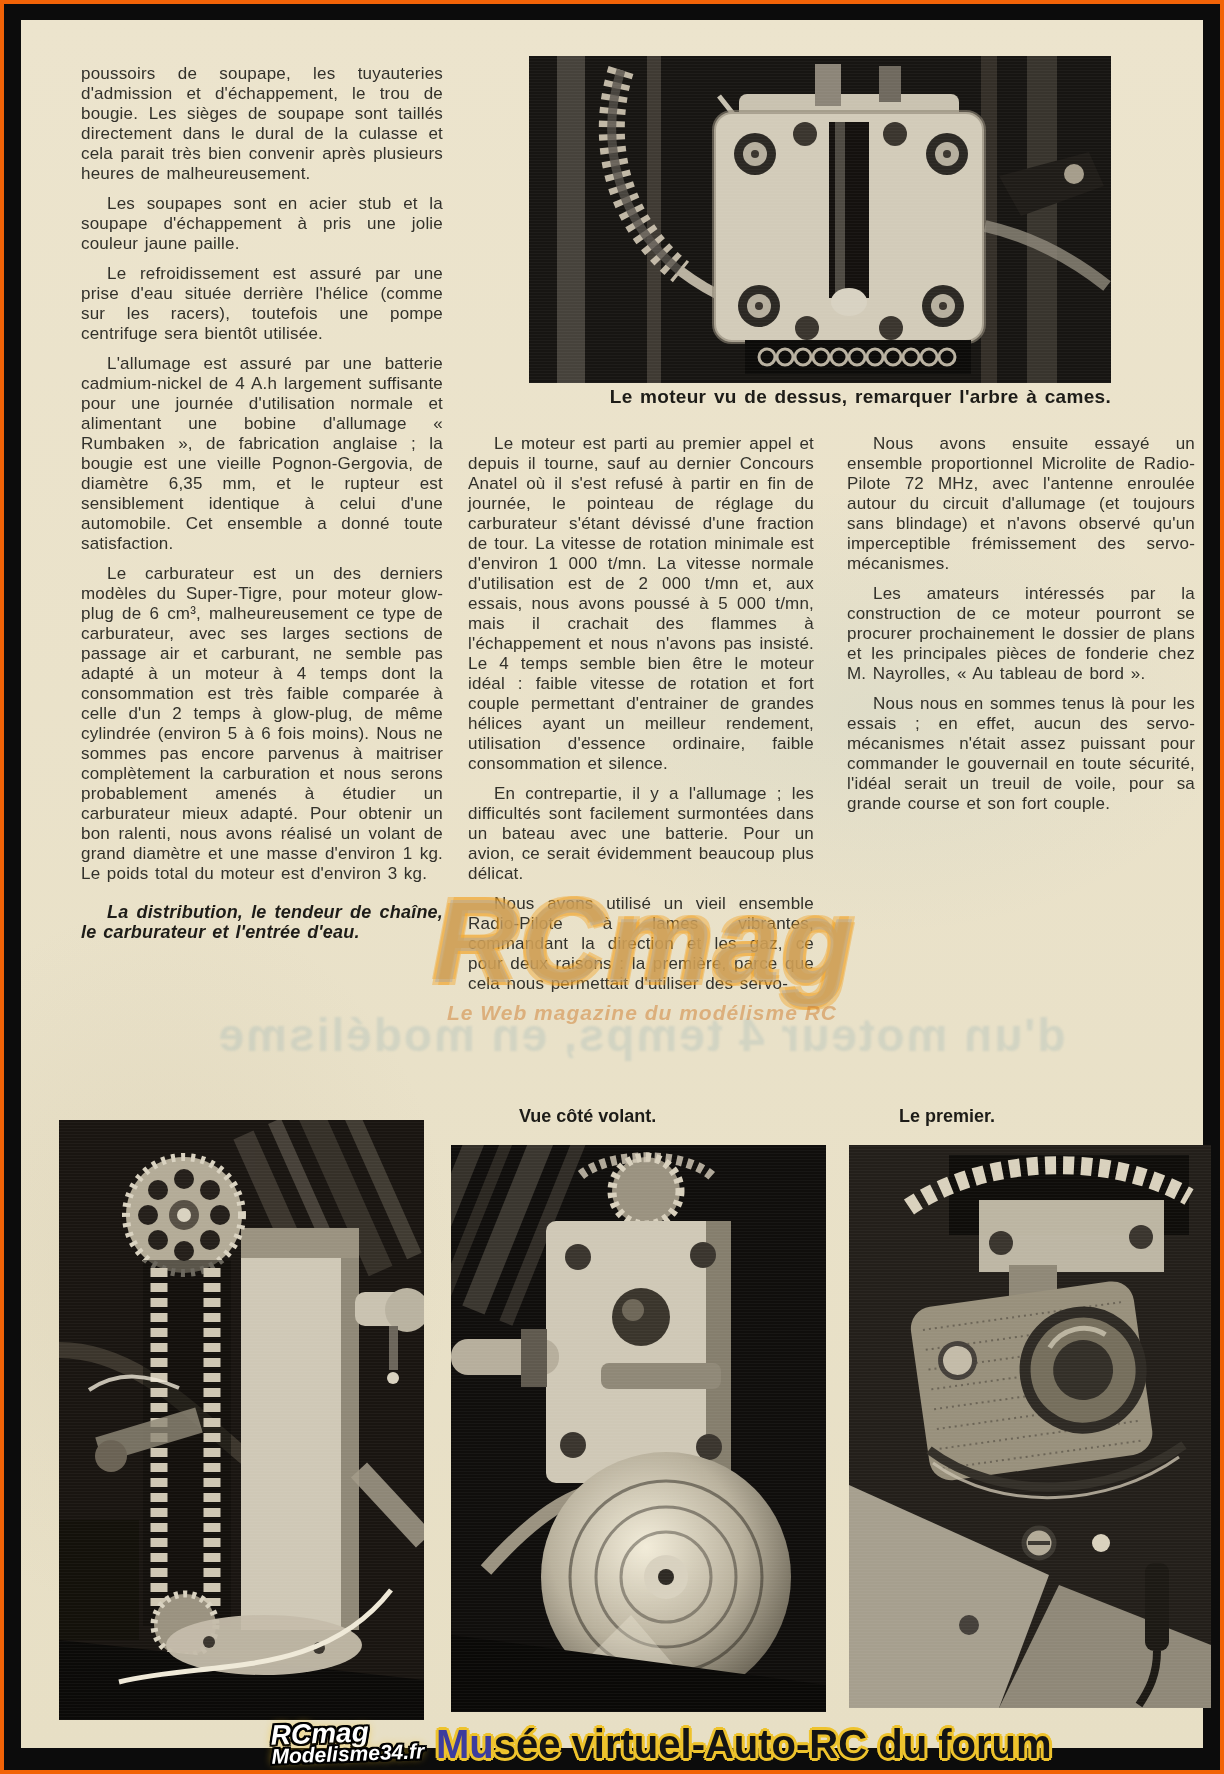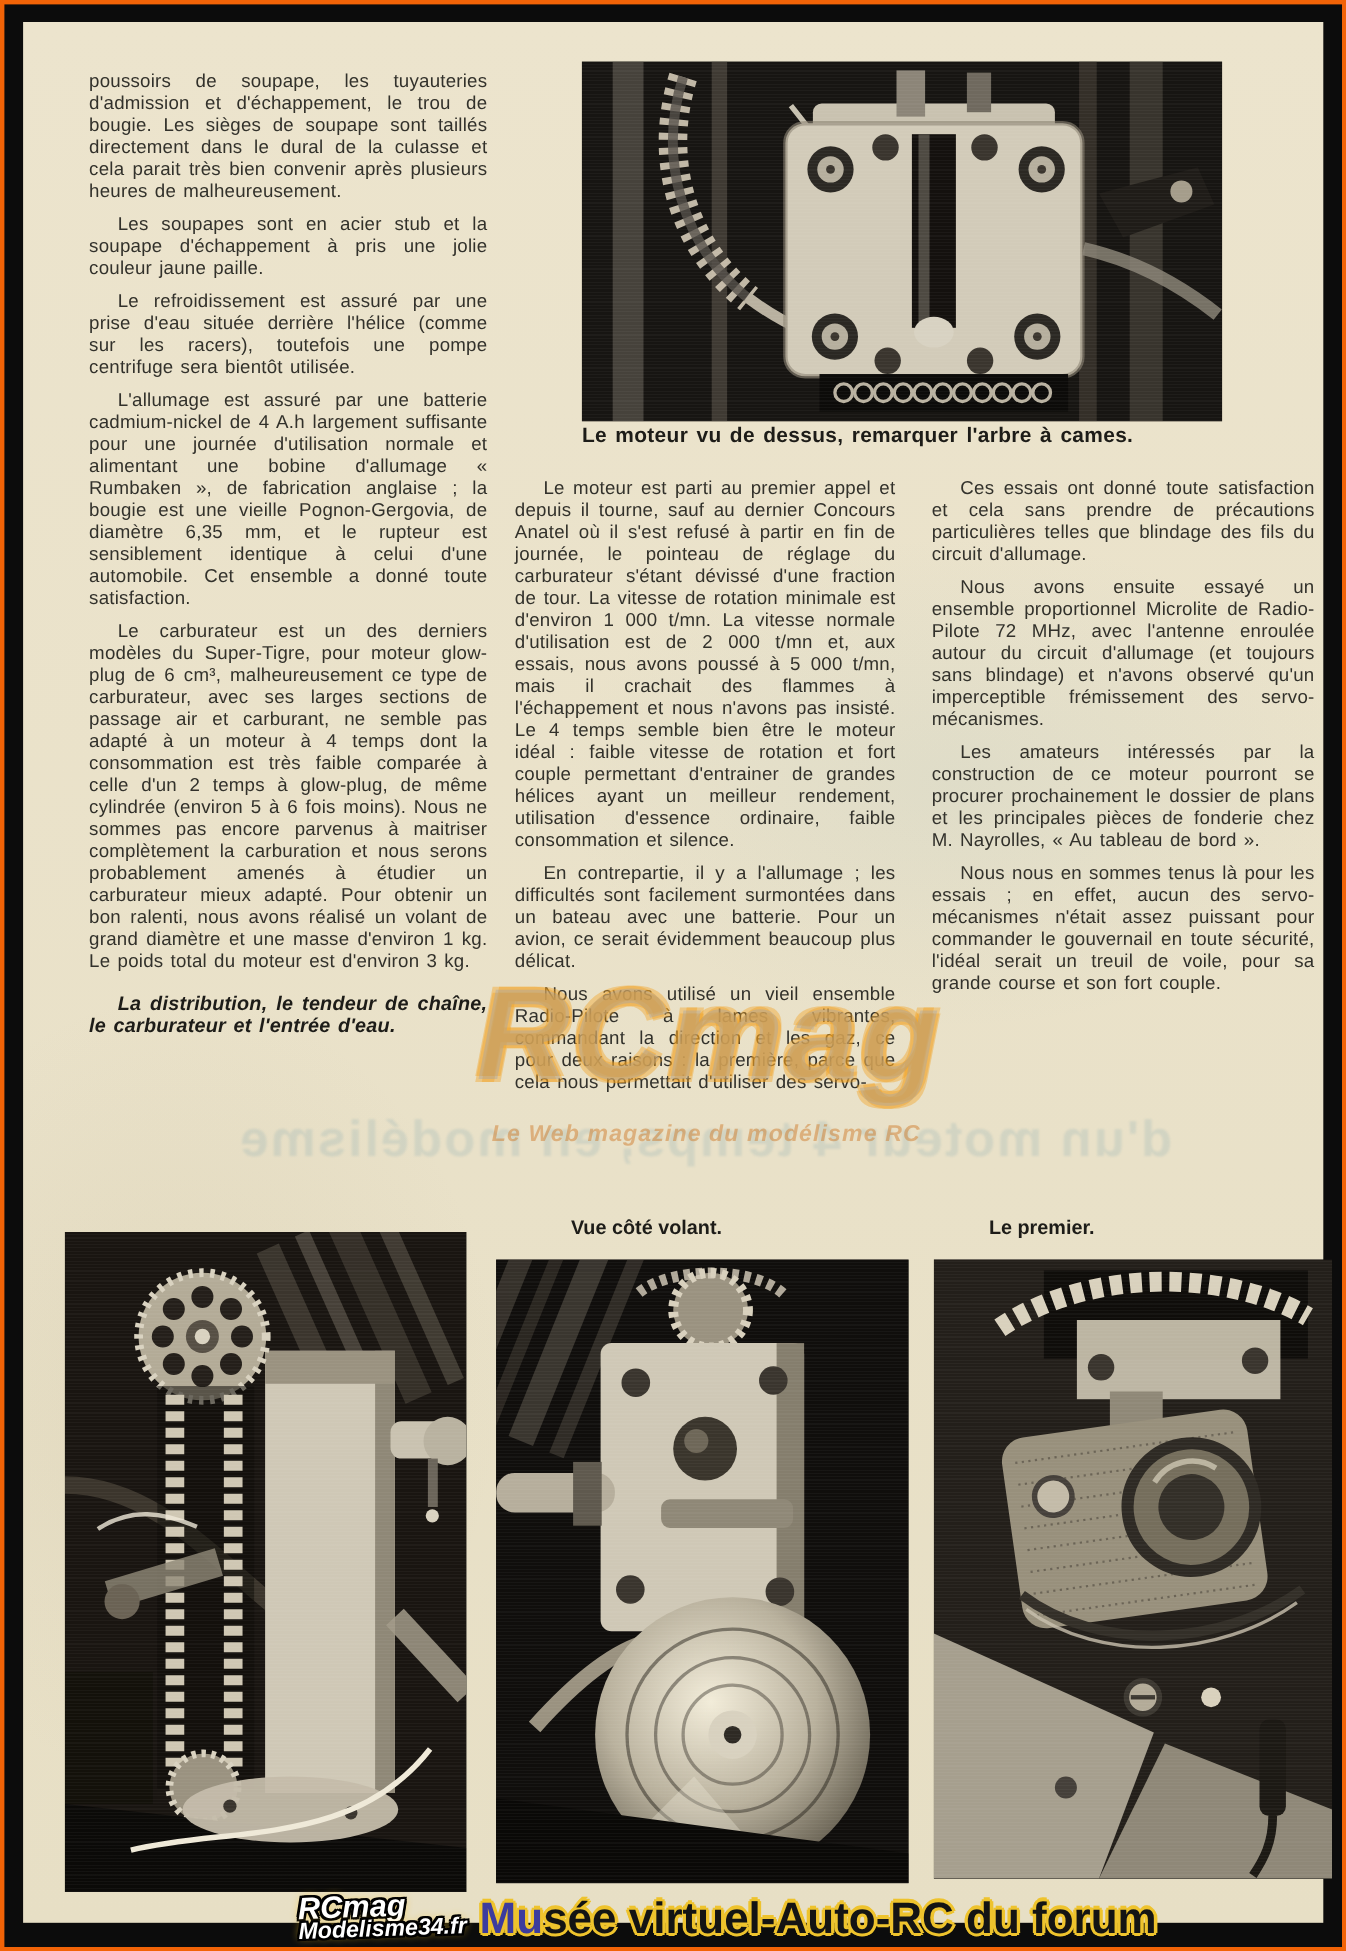--- a/index.html
+++ b/index.html
@@ -23,21 +23,21 @@
   .col p.noindent{text-indent:0;}
   .col-left{left:60px;top:44px;width:362px;}
   .col-mid{left:447px;top:414px;width:346px;}
   .col-right{left:826px;top:414px;width:348px;}
   .bold-caption{font-weight:bold;color:#1d1c18;font-size:18px;}
   .col-left .bold-caption{margin-top:18px;font-style:italic;}
   .cap-abs{position:absolute;font-weight:bold;color:#1d1c18;font-size:18px;margin-left:36px;}
   .cap-mid{left:462px;top:1086px;}
   .cap-right{left:842px;top:1086px;}
   .cap-top{
-    position:absolute;left:508px;top:366px;width:582px;text-align:left;
+    position:absolute;left:508px;top:366px;width:582px;text-align:right;
     font-weight:bold;color:#1d1c18;font-size:19px;letter-spacing:.3px;word-spacing:2px;
   }
   
   .photo{position:absolute;overflow:hidden;background:#151310;}
   .photo svg{display:block;}
   .photo::after{content:"";position:absolute;inset:0;
     background:repeating-linear-gradient(0deg, rgba(255,255,255,0.035) 0 1px, transparent 1px 3px);
     pointer-events:none;}
   .photo-top{left:508px;top:36px;width:582px;height:327px;}
   .photo-b1{left:38px;top:1100px;width:365px;height:600px;}
@@ -45,21 +45,21 @@
   .photo-b3{left:828px;top:1125px;width:362px;height:563px;}
   
   .watermark{position:absolute;left:412px;top:862px;pointer-events:none;line-height:1;}
   .watermark .wm-title{
     font-size:118px;font-weight:bold;font-style:italic;letter-spacing:2px;
     color:rgba(148,158,180,0.34);
     text-shadow:3px 3px 0 rgba(242,160,30,0.40),-3px -3px 0 rgba(242,160,30,0.40),
                 3px -3px 0 rgba(242,160,30,0.40),-3px 3px 0 rgba(242,160,30,0.40);
   }
   .watermark .wm-tagline{
-    margin-top:20px;margin-left:14px;font-size:21px;font-weight:bold;font-style:italic;
+    margin-top:2px;margin-left:14px;font-size:21px;font-weight:bold;font-style:italic;
     color:rgba(205,115,30,0.45);letter-spacing:1px;
   }
   .ghost{
     position:absolute;left:90px;top:988px;width:1060px;text-align:center;
     transform:scaleX(-1);color:rgba(70,135,165,0.14);font-weight:bold;
     font-size:46px;letter-spacing:2px;filter:blur(1px);pointer-events:none;
   }
   
   .footer-logo{position:absolute;left:250px;top:1700px;transform:rotate(-2deg);z-index:5;line-height:.9;}
   .fl1{
@@ -161,21 +161,20 @@
       <p class="bold-caption">La distribution, le tendeur de chaîne, le carburateur et l'entrée d'eau.</p>
     </div>
 
     <div class="col col-mid">
       <p>Le moteur est parti au premier appel et depuis il tourne, sauf au dernier Concours Anatel où il s'est refusé à partir en fin de journée, le pointeau de réglage du carburateur s'étant dévissé d'une fraction de tour. La vitesse de rotation minimale est d'environ 1 000 t/mn. La vitesse normale d'utilisation est de 2 000 t/mn et, aux essais, nous avons poussé à 5 000 t/mn, mais il crachait des flammes à l'échappement et nous n'avons pas insisté. Le 4 temps semble bien être le moteur idéal : faible vitesse de rotation et fort couple permettant d'entrainer de grandes hélices ayant un meilleur rendement, utilisation d'essence ordinaire, faible consommation et silence.</p>
       <p>En contrepartie, il y a l'allumage ; les difficultés sont facilement surmontées dans un bateau avec une batterie. Pour un avion, ce serait évidemment beaucoup plus délicat.</p>
       <p>Nous avons utilisé un vieil ensemble Radio-Pilote à lames vibrantes, commandant la direction et les gaz, ce pour deux raisons : la première, parce que cela nous permettait d'utiliser des servo-</p>
     </div>
 
     <div class="col col-right">
-      <p>Ces essais ont donné toute satisfaction et cela sans prendre de précautions particulières telles que blindage des fils du circuit d'allumage.</p>
       <p>Nous avons ensuite essayé un ensemble proportionnel Microlite de Radio-Pilote 72 MHz, avec l'antenne enroulée autour du circuit d'allumage (et toujours sans blindage) et n'avons observé qu'un imperceptible frémissement des servo-mécanismes.</p>
       <p>Les amateurs intéressés par la construction de ce moteur pourront se procurer prochainement le dossier de plans et les principales pièces de fonderie chez M. Nayrolles, « Au tableau de bord ».</p>
       <p>Nous nous en sommes tenus là pour les essais ; en effet, aucun des servo-mécanismes n'était assez puissant pour commander le gouvernail en toute sécurité, l'idéal serait un treuil de voile, pour sa grande course et son fort couple.</p>
     </div>
 
     <div class="ghost">d'un moteur 4 temps, en modélisme</div>
 
     <div class="watermark">
       <div class="wm-title">RCmag</div>
       <div class="wm-tagline">Le Web magazine du modélisme RC</div>

